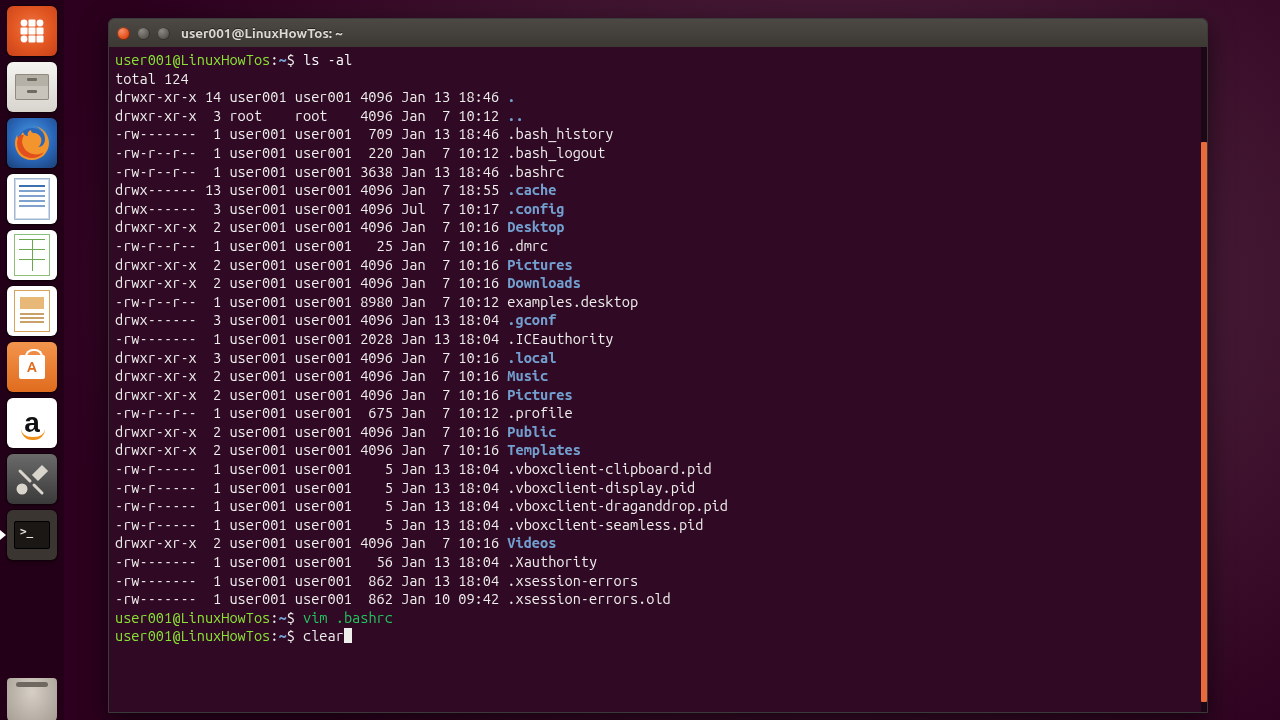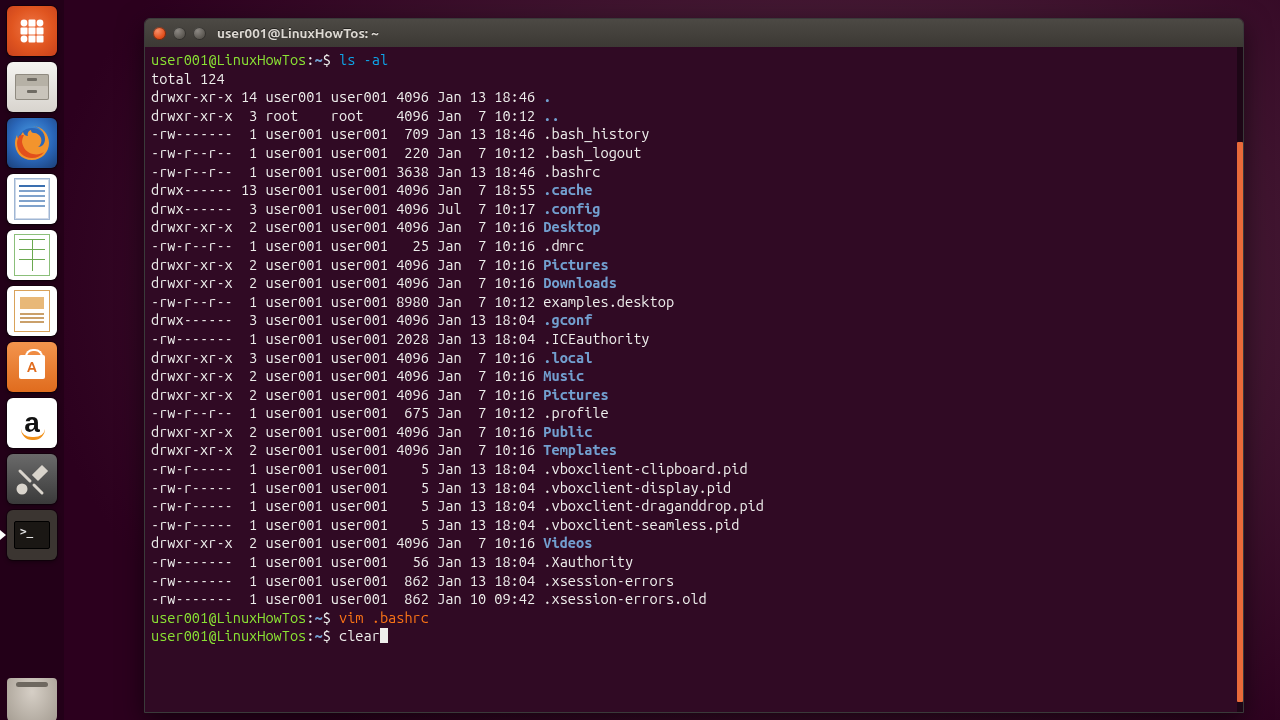--- a/index.html
+++ b/index.html
@@ -42,21 +42,21 @@
   .amazon::after{content:"";position:absolute;bottom:8px;left:14px;width:24px;height:8px;border-bottom:3px solid #f19018;border-radius:0 0 14px 14px;}
   .settings{background:linear-gradient(#6a6a6a,#3a3a3a);}
   .settings svg{width:40px;height:40px;}
   .terminal-icon{background:#3b3531;}
   .terminal-icon .tbox{width:36px;height:28px;background:#1a1714;border-radius:2px;border:1px solid #000;display:flex;align-items:flex-start;padding:4px 5px;box-sizing:border-box;}
   .terminal-icon .tbox span{color:#e6e6e6;font:700 11px/1 "DejaVu Sans Mono",monospace;}
   .trash{width:50px;height:46px;align-self:center;background:radial-gradient(ellipse at 50% 30%,#d6cfc6,#a39b90);border-radius:4px 4px 8px 8px;position:absolute;bottom:2px;}
   .trash::before{content:"";position:absolute;top:4px;left:9px;right:9px;height:5px;background:#6e6860;border-radius:3px;}
   
   .termwin{position:absolute;left:108px;top:18px;width:1098px;height:693px;background:#2d0a22;
-    border:1px solid #3a3a3a;border-radius:6px 6px 0 0;box-shadow:0 8px 26px rgba(0,0,0,0.55);overflow:hidden;margin-left:36px;}
+    border:1px solid #3a3a3a;border-radius:6px 6px 0 0;box-shadow:0 8px 26px rgba(0,0,0,0.55);overflow:hidden;}
   .titlebar{height:28px;background:linear-gradient(#4c4944,#3c3934);display:flex;align-items:center;padding:0 8px;gap:7px;}
   .wbtn{width:13px;height:13px;border-radius:50%;box-shadow:inset 0 0 0 1px rgba(0,0,0,0.45);}
   .wclose{background:radial-gradient(circle at 35% 30%,#f98f68,#e24f1c 60%,#b63a13);}
   .wmin,.wmax{background:radial-gradient(circle at 35% 30%,#8c8883,#5d5953 60%,#4a4742);}
   .wtitle{color:#ddd9d3;font-size:13.5px;font-weight:700;margin-left:4px;text-shadow:0 -1px 0 rgba(0,0,0,0.5);}
   .tbody{position:absolute;left:0;right:6px;top:28px;bottom:0;background:#300a24;padding:4px 6px 2px 6px;
     font:14.6px/18.6px "Ubuntu Mono","DejaVu Sans Mono",monospace;color:#eeeeec;overflow:hidden;}
   .scrollbar{position:absolute;right:0;top:28px;bottom:0;width:6px;background:#1d0616;}
   .scrollthumb{position:absolute;right:0;top:123px;width:6px;height:560px;background:#e96a3a;border-radius:1px;}
   .row{white-space:pre;}
@@ -130,21 +130,21 @@
 
   <div class="termwin">
     <div class="titlebar">
       <div class="wbtn wclose"></div>
       <div class="wbtn wmin"></div>
       <div class="wbtn wmax"></div>
       <div class="wtitle">user001@LinuxHowTos: ~</div>
     </div>
 
     <div class="tbody" id="terminal-body">
-        <div class="row"><span class="p-user">user001@LinuxHowTos</span><span style="color:#eeeeec">:</span><span class="p-path">~</span><span style="color:#eeeeec">$ </span><span style="color:#0ea5e9">ls -al</span></div>
+        <div class="row"><span class="p-user">user001@LinuxHowTos</span><span style="color:#eeeeec">:</span><span class="p-path">~</span><span style="color:#eeeeec">$ </span><span style="color:#ffffff">ls -al</span></div>
         <div class="row">total 124</div>
         <div class="row"><span>drwxr-xr-x 14 user001 user001 4096 Jan 13 18:46 </span><span class="dir">.</span></div>
         <div class="row"><span>drwxr-xr-x  3 root    root    4096 Jan  7 10:12 </span><span class="dir">..</span></div>
         <div class="row"><span>-rw-------  1 user001 user001  709 Jan 13 18:46 </span><span>.bash_history</span></div>
         <div class="row"><span>-rw-r--r--  1 user001 user001  220 Jan  7 10:12 </span><span>.bash_logout</span></div>
         <div class="row"><span>-rw-r--r--  1 user001 user001 3638 Jan 13 18:46 </span><span>.bashrc</span></div>
         <div class="row"><span>drwx------ 13 user001 user001 4096 Jan  7 18:55 </span><span class="dir">.cache</span></div>
         <div class="row"><span>drwx------  3 user001 user001 4096 Jul  7 10:17 </span><span class="dir">.config</span></div>
         <div class="row"><span>drwxr-xr-x  2 user001 user001 4096 Jan  7 10:16 </span><span class="dir">Desktop</span></div>
         <div class="row"><span>-rw-r--r--  1 user001 user001   25 Jan  7 10:16 </span><span>.dmrc</span></div>
@@ -160,20 +160,20 @@
         <div class="row"><span>drwxr-xr-x  2 user001 user001 4096 Jan  7 10:16 </span><span class="dir">Public</span></div>
         <div class="row"><span>drwxr-xr-x  2 user001 user001 4096 Jan  7 10:16 </span><span class="dir">Templates</span></div>
         <div class="row"><span>-rw-r-----  1 user001 user001    5 Jan 13 18:04 </span><span>.vboxclient-clipboard.pid</span></div>
         <div class="row"><span>-rw-r-----  1 user001 user001    5 Jan 13 18:04 </span><span>.vboxclient-display.pid</span></div>
         <div class="row"><span>-rw-r-----  1 user001 user001    5 Jan 13 18:04 </span><span>.vboxclient-draganddrop.pid</span></div>
         <div class="row"><span>-rw-r-----  1 user001 user001    5 Jan 13 18:04 </span><span>.vboxclient-seamless.pid</span></div>
         <div class="row"><span>drwxr-xr-x  2 user001 user001 4096 Jan  7 10:16 </span><span class="dir">Videos</span></div>
         <div class="row"><span>-rw-------  1 user001 user001   56 Jan 13 18:04 </span><span>.Xauthority</span></div>
         <div class="row"><span>-rw-------  1 user001 user001  862 Jan 13 18:04 </span><span>.xsession-errors</span></div>
         <div class="row"><span>-rw-------  1 user001 user001  862 Jan 10 09:42 </span><span>.xsession-errors.old</span></div>
-        <div class="row"><span class="p-user">user001@LinuxHowTos</span><span style="color:#eeeeec">:</span><span class="p-path">~</span><span style="color:#eeeeec">$ </span><span style="color:#f97316">vim .bashrc</span></div>
+        <div class="row"><span class="p-user">user001@LinuxHowTos</span><span style="color:#eeeeec">:</span><span class="p-path">~</span><span style="color:#eeeeec">$ </span><span style="color:#22c55e">vim .bashrc</span></div>
         <div class="row"><span class="p-user">user001@LinuxHowTos</span><span style="color:#eeeeec">:</span><span class="p-path">~</span><span style="color:#eeeeec">$ </span><span style="color:#eeeeec">clear</span><span class="cursor"></span></div>
       </div>
     <div class="scrollbar"></div>
     <div class="scrollthumb"></div>
   </div>
 
 </div>
 
 </body></html>

